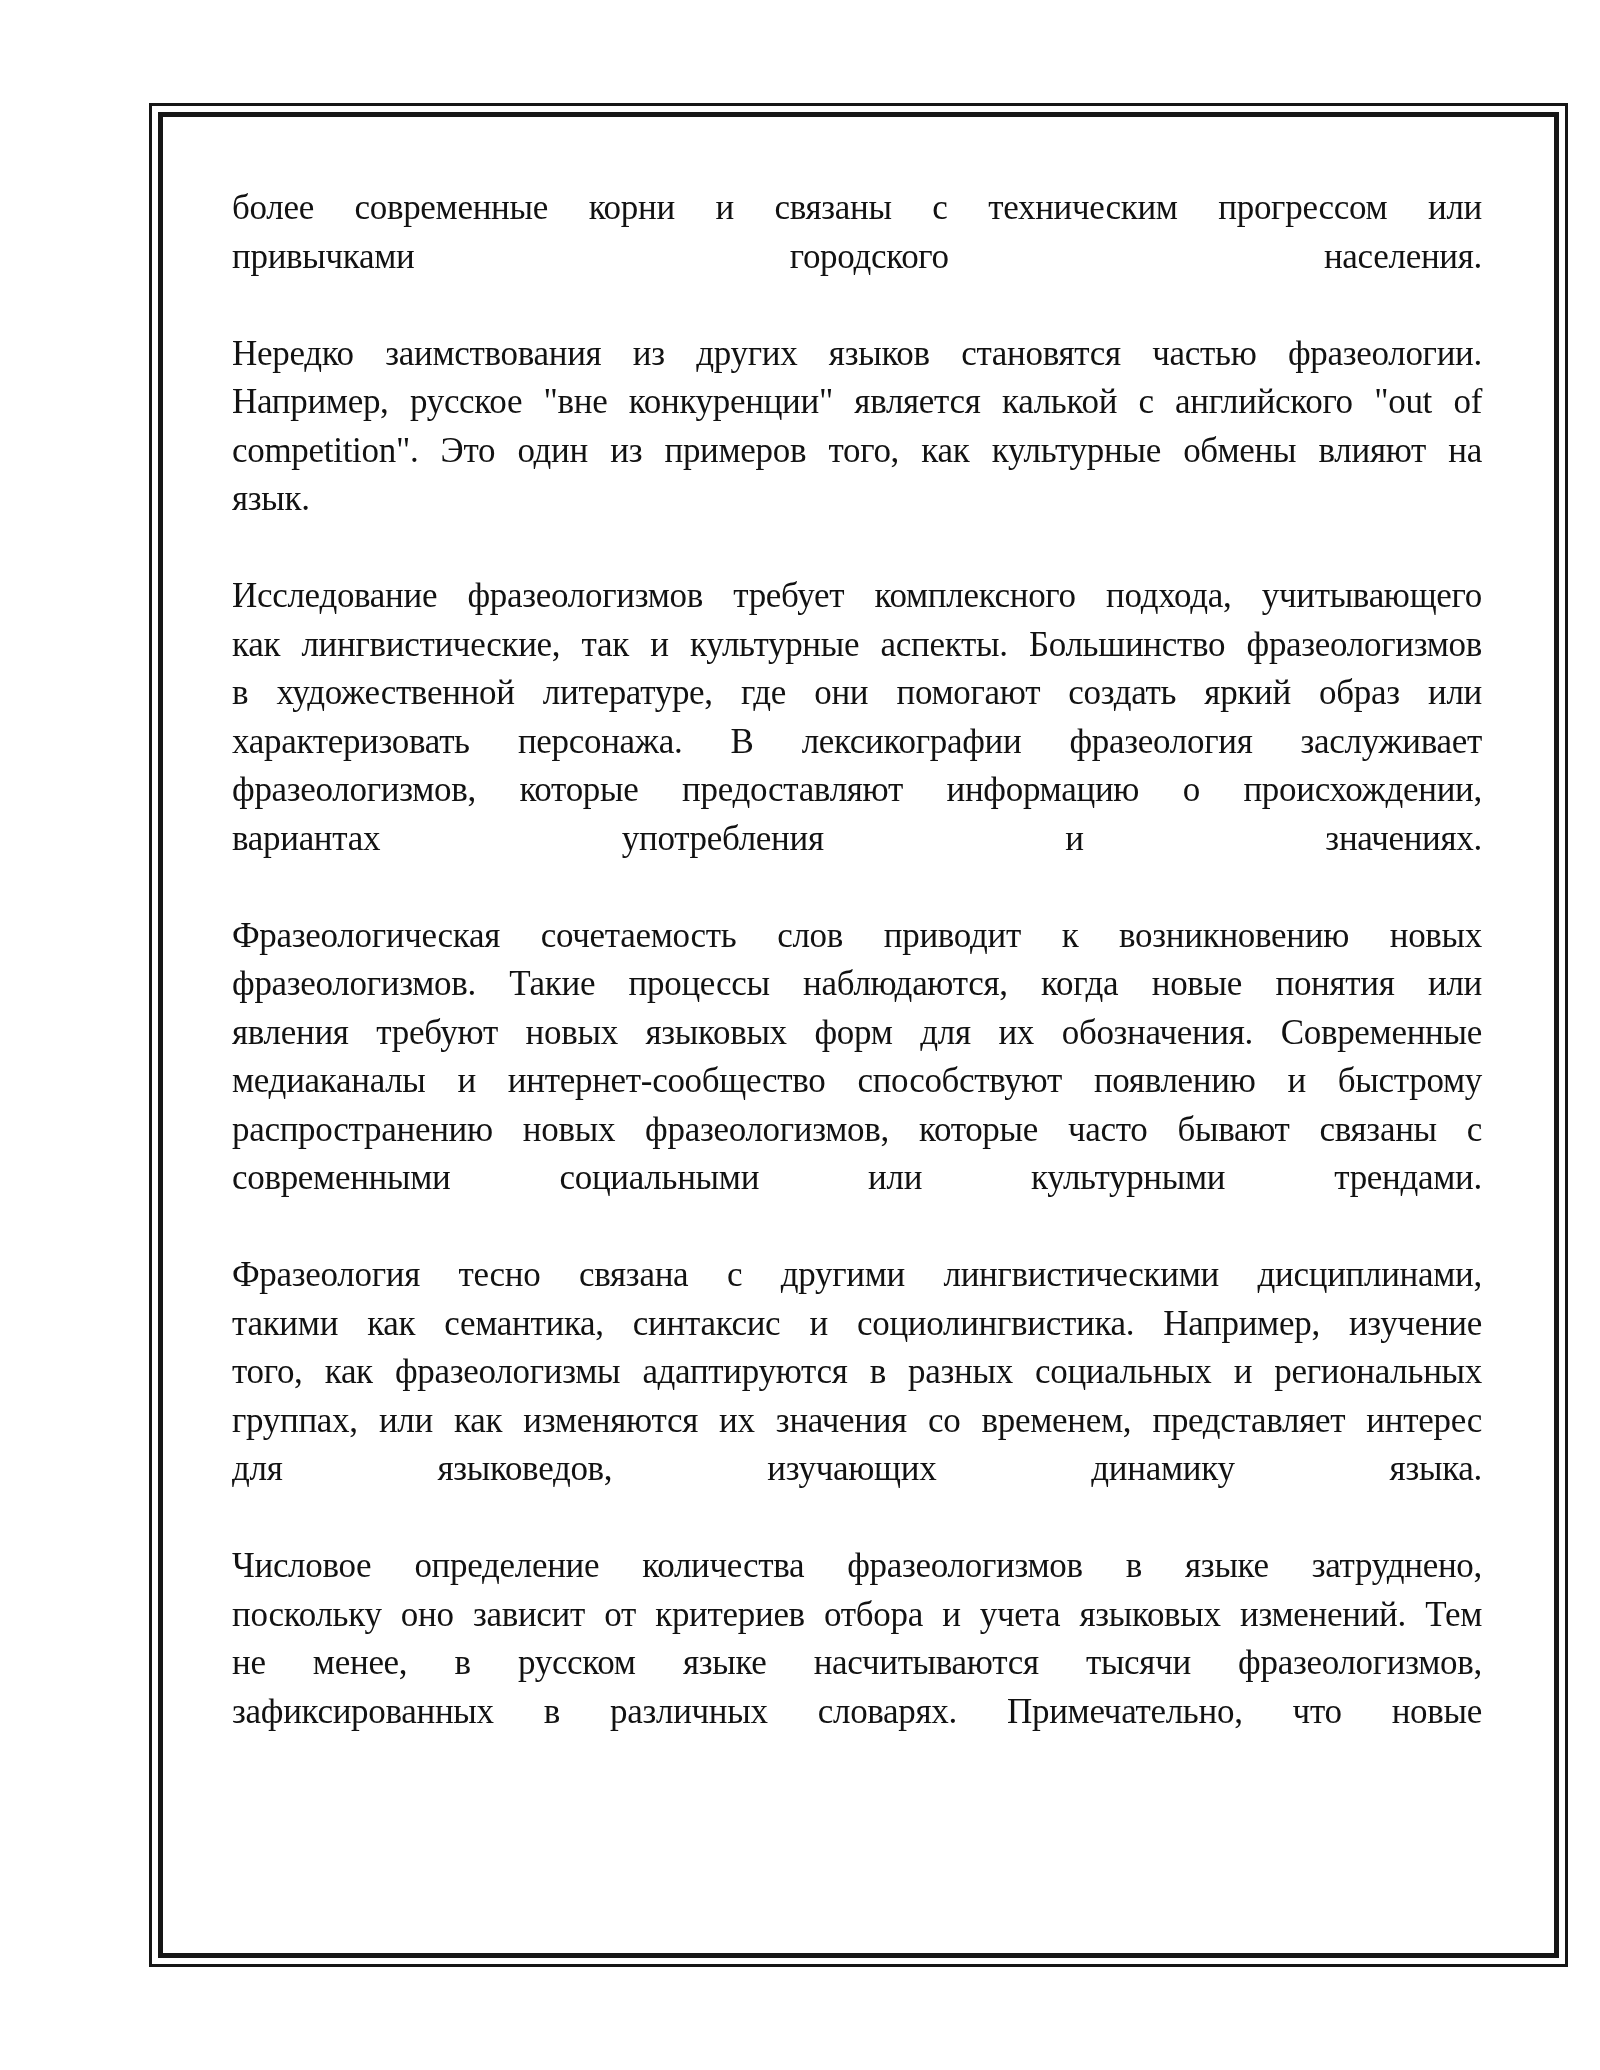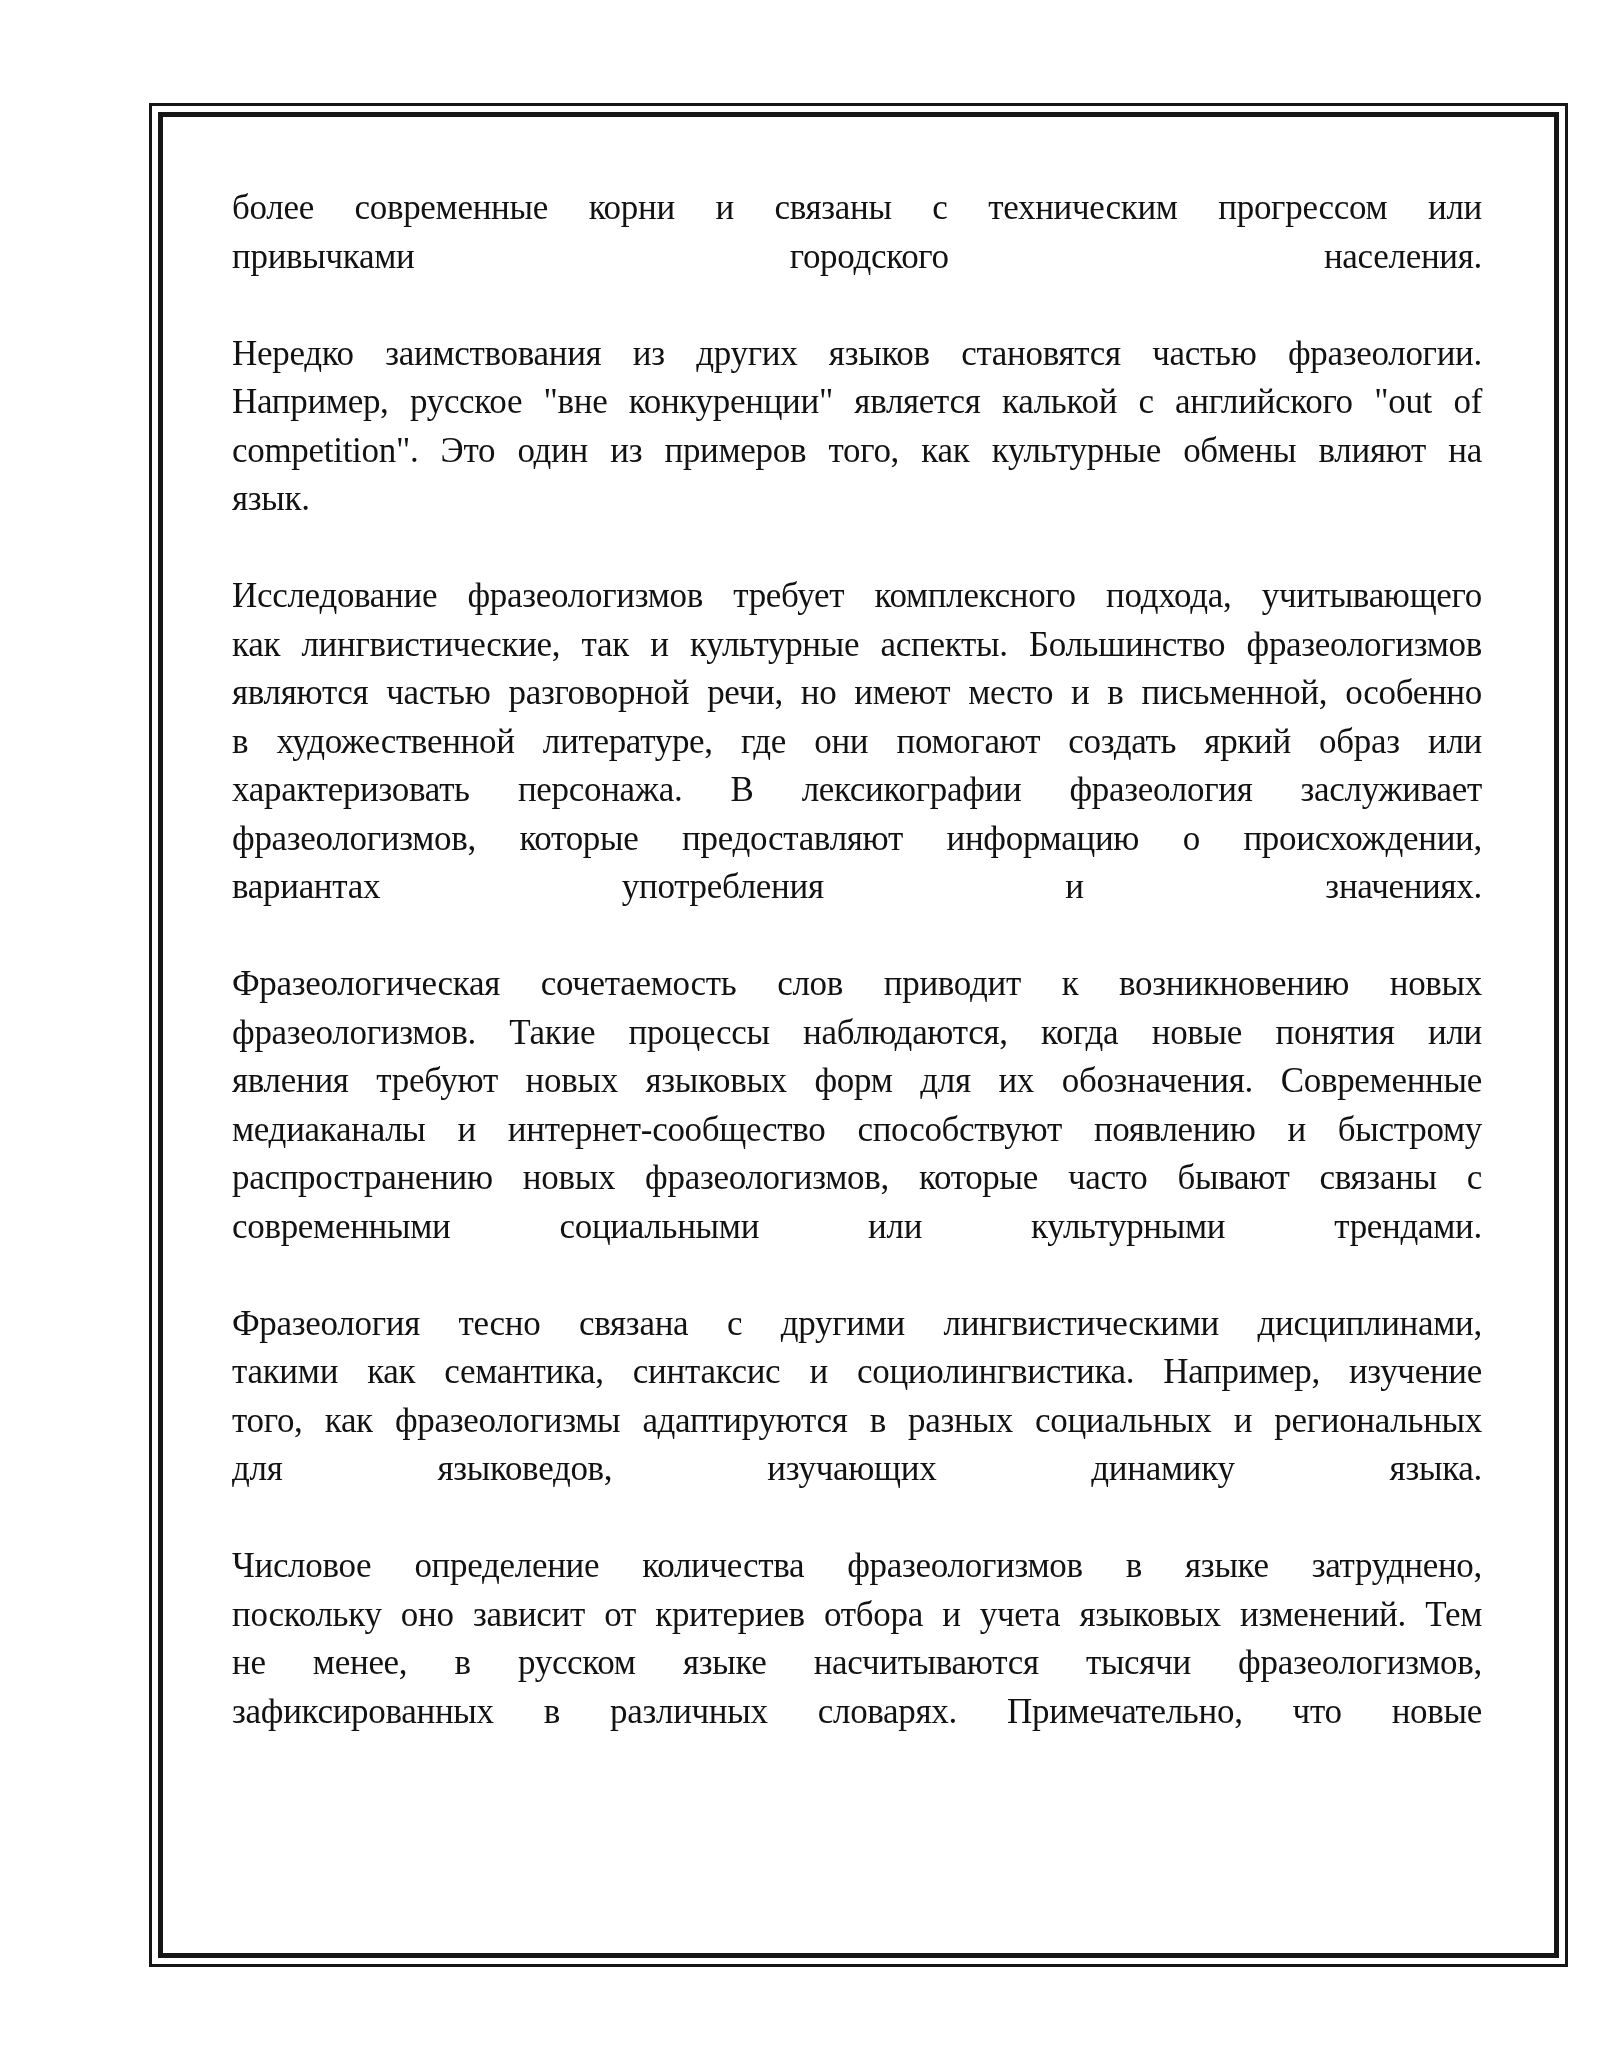--- a/index.html
+++ b/index.html
@@ -77,38 +77,38 @@
           </div>
           <div class="paragraph">
             <div class="line">Нередко заимствования из других языков становятся частью фразеологии.</div>
             <div class="line">Например, русское "вне конкуренции" является калькой с английского "out of</div>
             <div class="line">competition". Это один из примеров того, как культурные обмены влияют на</div>
             <div class="line">язык.</div>
           </div>
           <div class="paragraph">
             <div class="line">Исследование фразеологизмов требует комплексного подхода, учитывающего</div>
             <div class="line">как лингвистические, так и культурные аспекты. Большинство фразеологизмов</div>
-            <div class="line">являются частью разговорной речи, но имеют место и в письменной, особенно</div>
             <div class="line">в художественной литературе, где они помогают создать яркий образ или</div>
             <div class="line">характеризовать персонажа. В лексикографии фразеология заслуживает</div>
             <div class="line">фразеологизмов, которые предоставляют информацию о происхождении,</div>
             <div class="line">вариантах употребления и значениях.</div>
           </div>
           <div class="paragraph">
             <div class="line">Фразеологическая сочетаемость слов приводит к возникновению новых</div>
             <div class="line">фразеологизмов. Такие процессы наблюдаются, когда новые понятия или</div>
             <div class="line">явления требуют новых языковых форм для их обозначения. Современные</div>
             <div class="line">медиаканалы и интернет-сообщество способствуют появлению и быстрому</div>
             <div class="line">распространению новых фразеологизмов, которые часто бывают связаны с</div>
             <div class="line">современными социальными или культурными трендами.</div>
           </div>
           <div class="paragraph">
             <div class="line">Фразеология тесно связана с другими лингвистическими дисциплинами,</div>
             <div class="line">такими как семантика, синтаксис и социолингвистика. Например, изучение</div>
             <div class="line">того, как фразеологизмы адаптируются в разных социальных и региональных</div>
+            <div class="line">группах, или как изменяются их значения со временем, представляет интерес</div>
             <div class="line">для языковедов, изучающих динамику языка.</div>
           </div>
           <div class="paragraph">
             <div class="line">Числовое определение количества фразеологизмов в языке затруднено,</div>
             <div class="line">поскольку оно зависит от критериев отбора и учета языковых изменений. Тем</div>
             <div class="line">не менее, в русском языке насчитываются тысячи фразеологизмов,</div>
             <div class="line">зафиксированных в различных словарях. Примечательно, что новые</div>
           </div>
         </div>
     </div>

